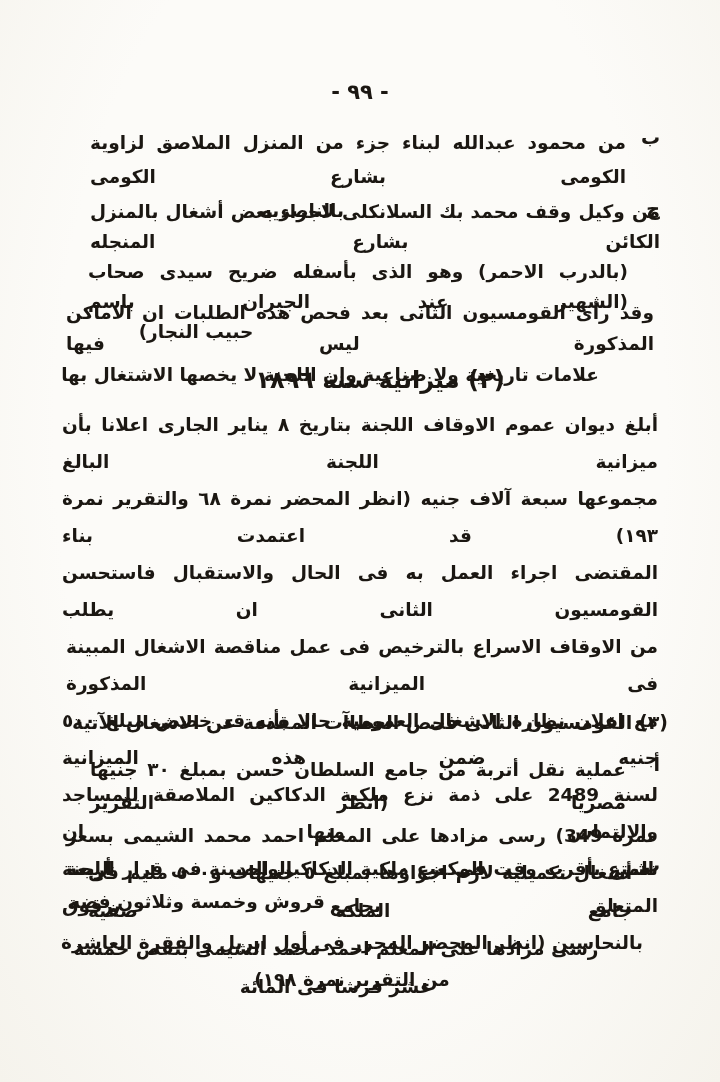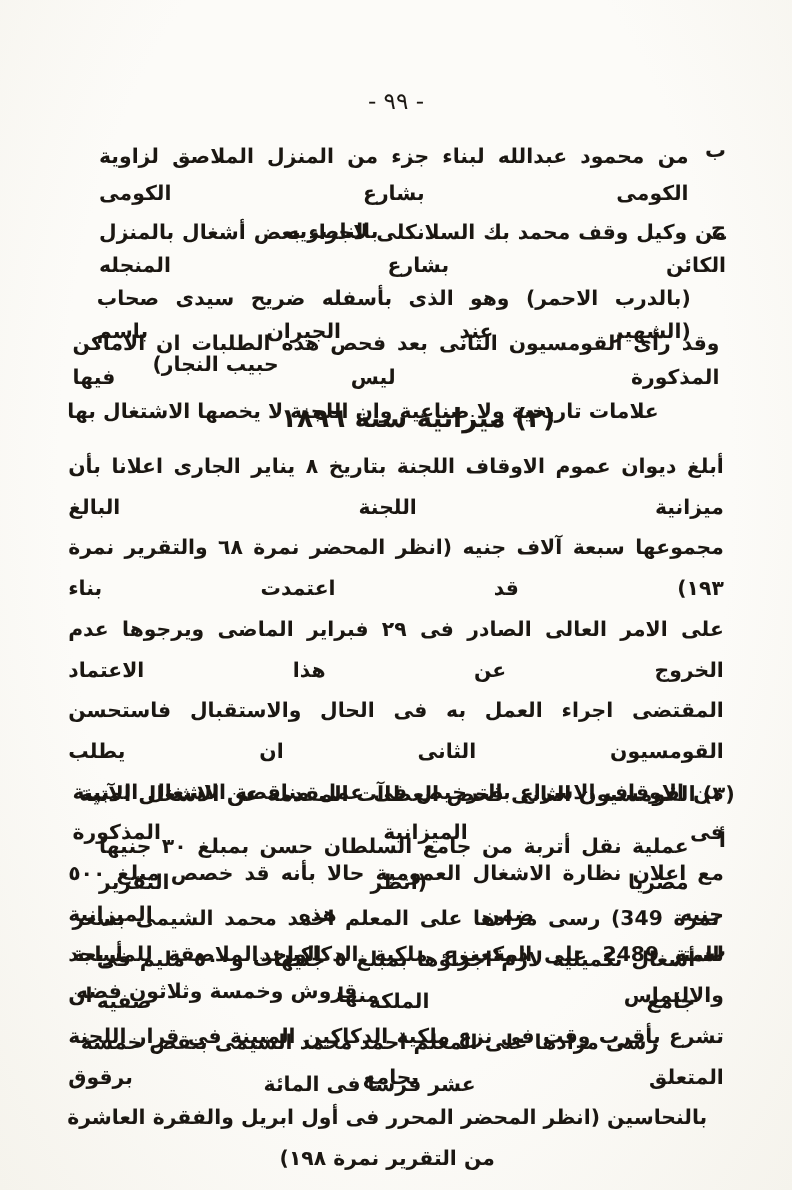--- a/index.html
+++ b/index.html
@@ -31,21 +31,21 @@
     font-weight:700;
     font-size:19px;
   }
   .pagenum{
     position:absolute;
     top:80px;
     right:60px;
     width:600px;
     text-align:center;
     font-size:21px;
-    font-weight:400;
+    font-weight:700;
     letter-spacing:2px;
   }
   .heading{
     position:absolute;
     right:60px;
     width:600px;
     text-align:center;
     font-weight:700;
   }
   #h-budget{top:366px;font-size:24px;transform:translateX(20px);}
@@ -80,21 +80,20 @@
   <div class="block" id="p-decision">
     <span class="line full" style="margin-right:6px;margin-left:6px;">وقد رأى القومسيون الثانى بعد فحص هذه الطلبات ان الاماكن المذكورة ليس فيها</span>
     <span class="line start" style="margin-right:60px;">علامات تاريخية ولا صناعية وان اللجنة لا يخصها الاشتغال بها</span>
   </div>
 
   <div class="heading" id="h-budget">(٢) ميزانية سنة ١٨٩٦</div>
 
   <div class="block" id="p-budget">
     <span class="line full" style="margin-right:2px;margin-left:2px;">أبلغ ديوان عموم الاوقاف اللجنة بتاريخ ٨ يناير الجارى اعلانا بأن ميزانية اللجنة البالغ</span>
     <span class="line full" style="margin-right:2px;margin-left:2px;">مجموعها سبعة آلاف جنيه (انظر المحضر نمرة ٦٨ والتقرير نمرة ١٩٣) قد اعتمدت بناء</span>
-    <span class="line full" style="margin-right:2px;margin-left:2px;">على الامر العالى الصادر فى ٢٩ فبراير الماضى ويرجوها عدم الخروج عن هذا الاعتماد</span>
     <span class="line full" style="margin-right:2px;margin-left:2px;">المقتضى اجراء العمل به فى الحال والاستقبال فاستحسن القومسيون الثانى ان يطلب</span>
     <span class="line full" style="margin-right:2px;margin-left:6px;">من الاوقاف الاسراع بالترخيص فى عمل مناقصة الاشغال المبينة فى الميزانية المذكورة</span>
     <span class="line full" style="margin-right:2px;margin-left:2px;">مع اعلان نظارة الاشغال العمومية حالا بأنه قد خصص مبلغ ٥٠٠ جنيه ضمن هذه الميزانية</span>
     <span class="line full" style="margin-right:2px;margin-left:2px;">لسنة 2489 على ذمة نزع ملكية الدكاكين الملاصقة للمساجد والالتماس منها ان</span>
     <span class="line full" style="margin-right:2px;margin-left:2px;">تشرع بأقرب وقت فى نزع ملكية الدكاكين المبينة فى قرار اللجنة المتعلق بجامع برقوق</span>
     <span class="line start" style="margin-right:16px;">بالنحاسين (انظر المحضر المحرر فى أول ابريل والفقرة العاشرة من التقرير نمرة ١٩٨)</span>
   </div>
 
   <div class="heading" id="h-tenders">(٣) القومسيون الثانى فحص العطاآت المقدمة عن الاشغال الآتية</div>
 

